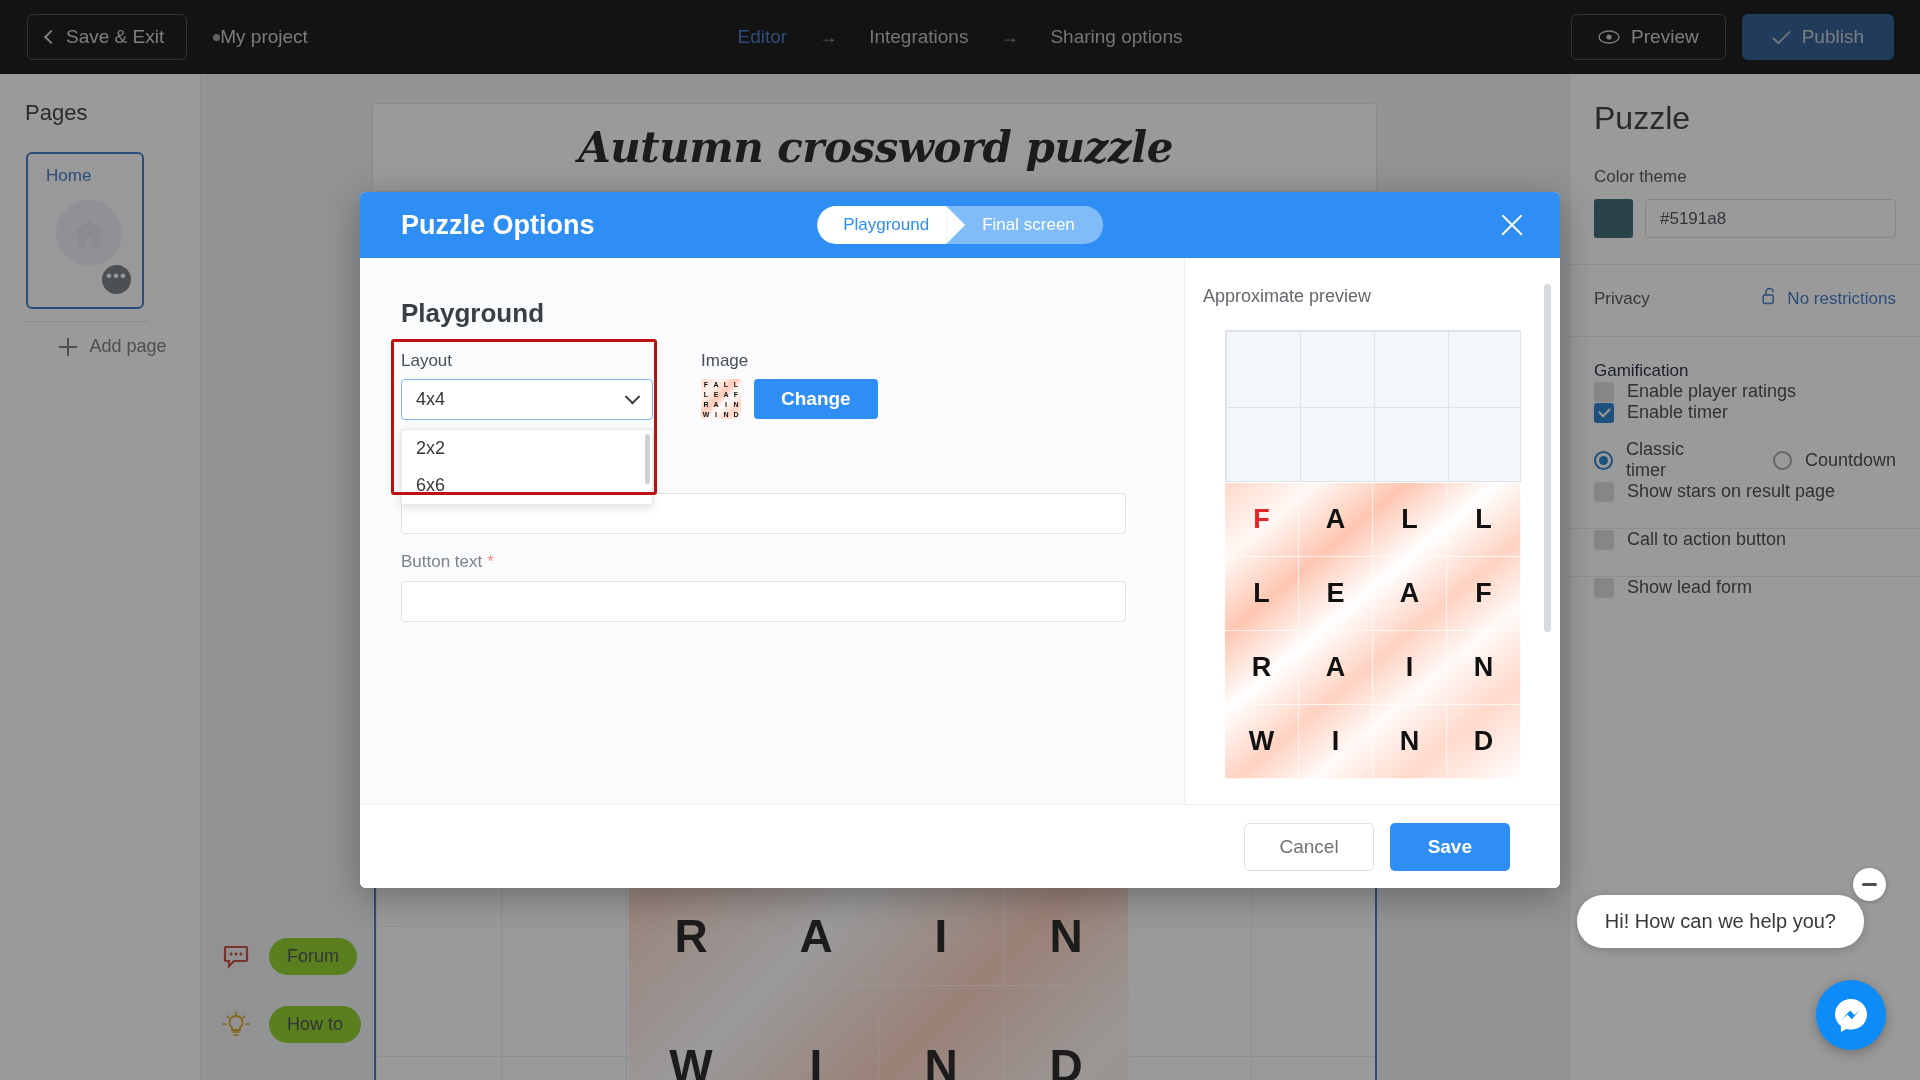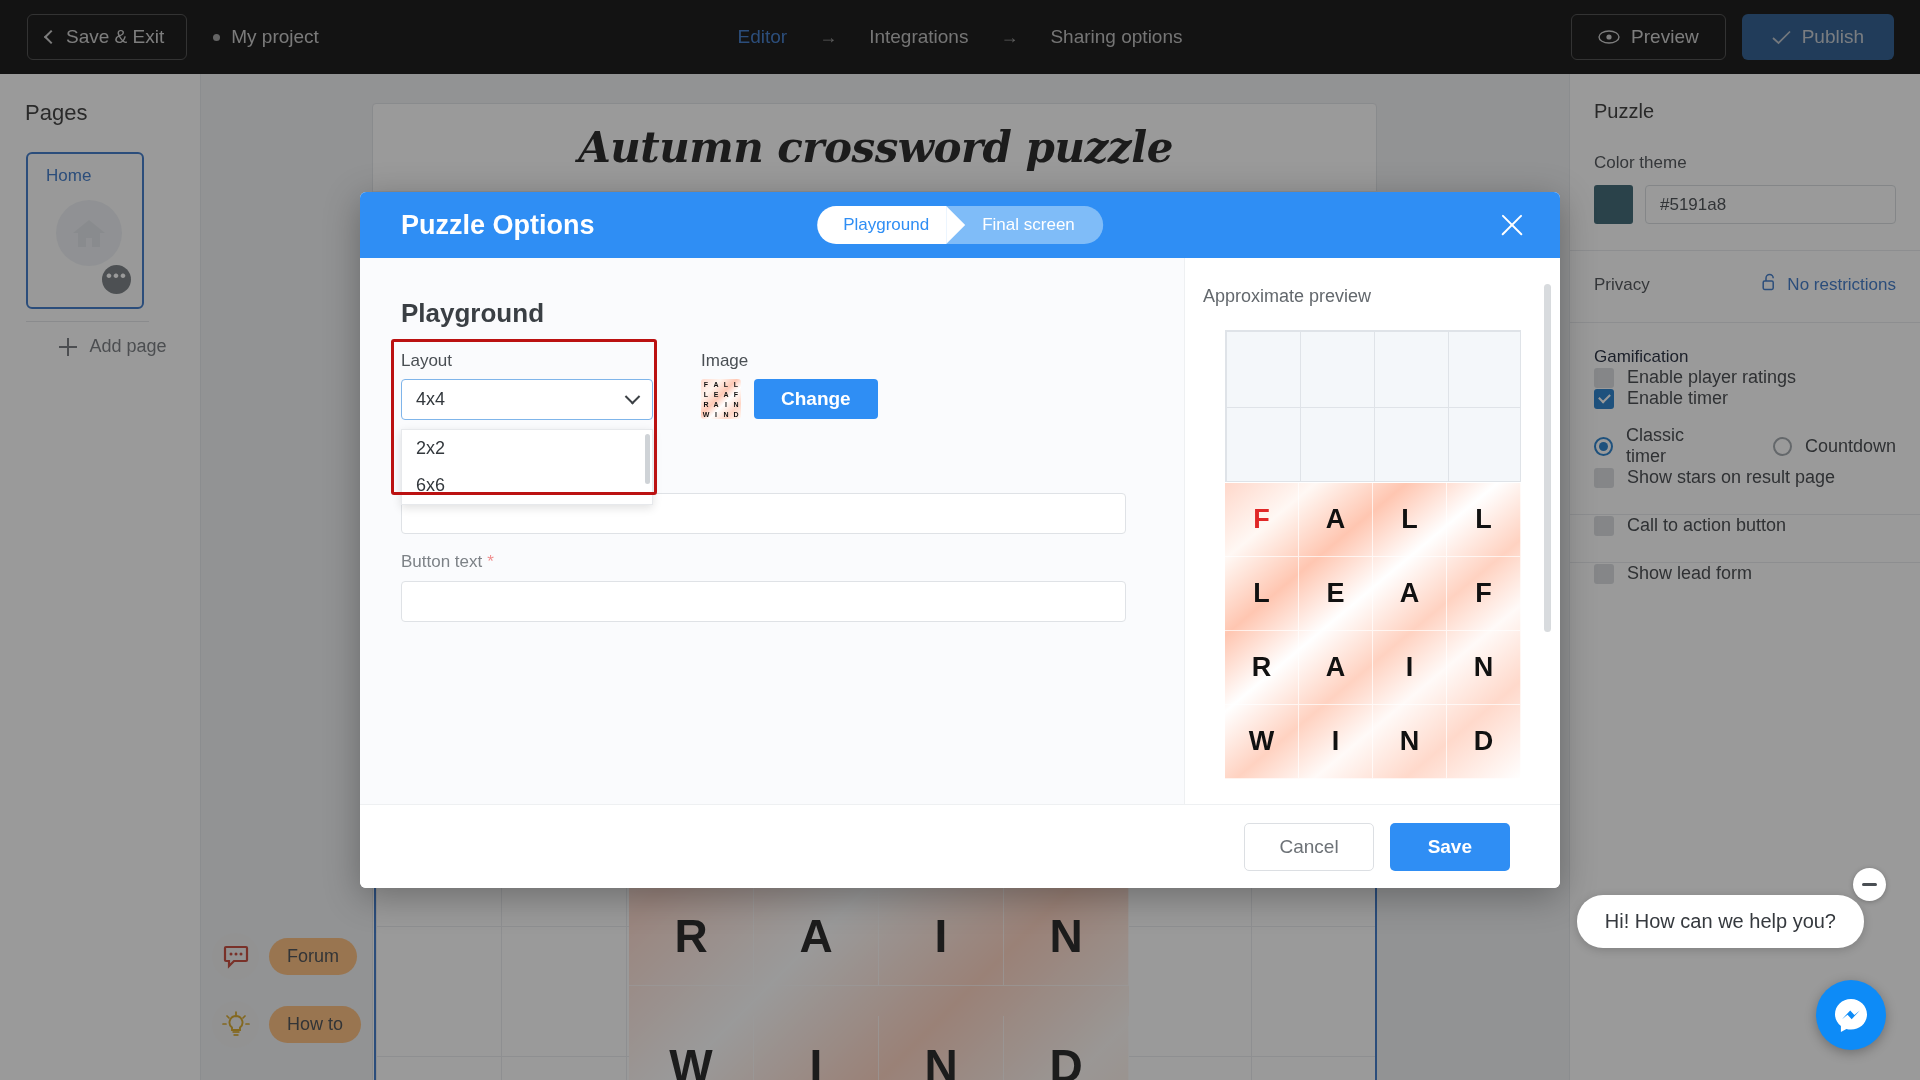--- a/index.html
+++ b/index.html
@@ -25,21 +25,21 @@
     display: flex; align-items: center; gap: 10px;
     color: #c9c9c9; font-size: 19px;
     background: transparent;
   }
   .chev-left {
     display: inline-block; width: 10px; height: 10px;
     border-left: 2px solid #c9c9c9; border-bottom: 2px solid #c9c9c9;
     transform: rotate(45deg); margin-left: 4px;
   }
   .project-name {
-    margin-left: 26px; display: flex; align-items: center; gap: 11px;
+    margin-left: 26px; display: flex; align-items: center; 
     color: #c3c3c3; font-size: 19px;
   }
   .dot-ind { width: 7px; height: 7px; border-radius: 50%; background: #9a9a9a; }
 
   .nav-center {
     position: absolute; left: 50%; transform: translateX(-50%);
     display: flex; align-items: center; gap: 0px;
     font-size: 19px;
   }
   .nav-item { color: #b9b9b9; padding: 0 6px; }
@@ -116,21 +116,21 @@
     display: flex; flex-direction: column; gap: 21px;
   }
   .helper-row { display: flex; align-items: center; gap: 10px; }
   .helper-ic {
     width: 47px; height: 47px; border-radius: 50%;
     background: #f0f0f0;
     display: flex; align-items: center; justify-content: center;
   }
   .helper-lbl {
     height: 37px; padding: 0 18px; border-radius: 19px;
-    background: #fdba74; color: #3b3f44; font-size: 18px;
+    background: #84cc16; color: #3b3f44; font-size: 18px;
     display: flex; align-items: center;
   }
 
   
   .canvas-area {
     position: absolute; top: 74px; left: 201px;
     width: 1368px; height: 1006px;
     background: #f0f1f3;
     overflow: hidden;
   }
@@ -181,21 +181,21 @@
   }
 
   
   .right-panel {
     position: absolute; top: 74px; right: 0;
     width: 351px; height: 1006px;
     background: #ffffff;
     border-left: 1px solid #e3e6ea;
     padding: 0 24px;
   }
-  .rp-title { margin-top: 26px; font-size: 20px; color: #2a2a2a; }
+  .rp-title { margin-top: 26px; font-size: 32px; color: #2a2a2a; }
   .rp-label { margin-top: 30px; font-size: 17px; color: #40454a; }
   .color-row { margin-top: 12px; display: flex; align-items: center; gap: 12px; }
   .color-swatch {
     width: 39px; height: 39px; border-radius: 3px;
   }
   .color-input {
     flex: 1; height: 39px; border: 1px solid #d6dade; border-radius: 4px;
     background: #fff; display: flex; align-items: center;
     padding-left: 14px; font-size: 17px; color: #3a3f44;
   }

